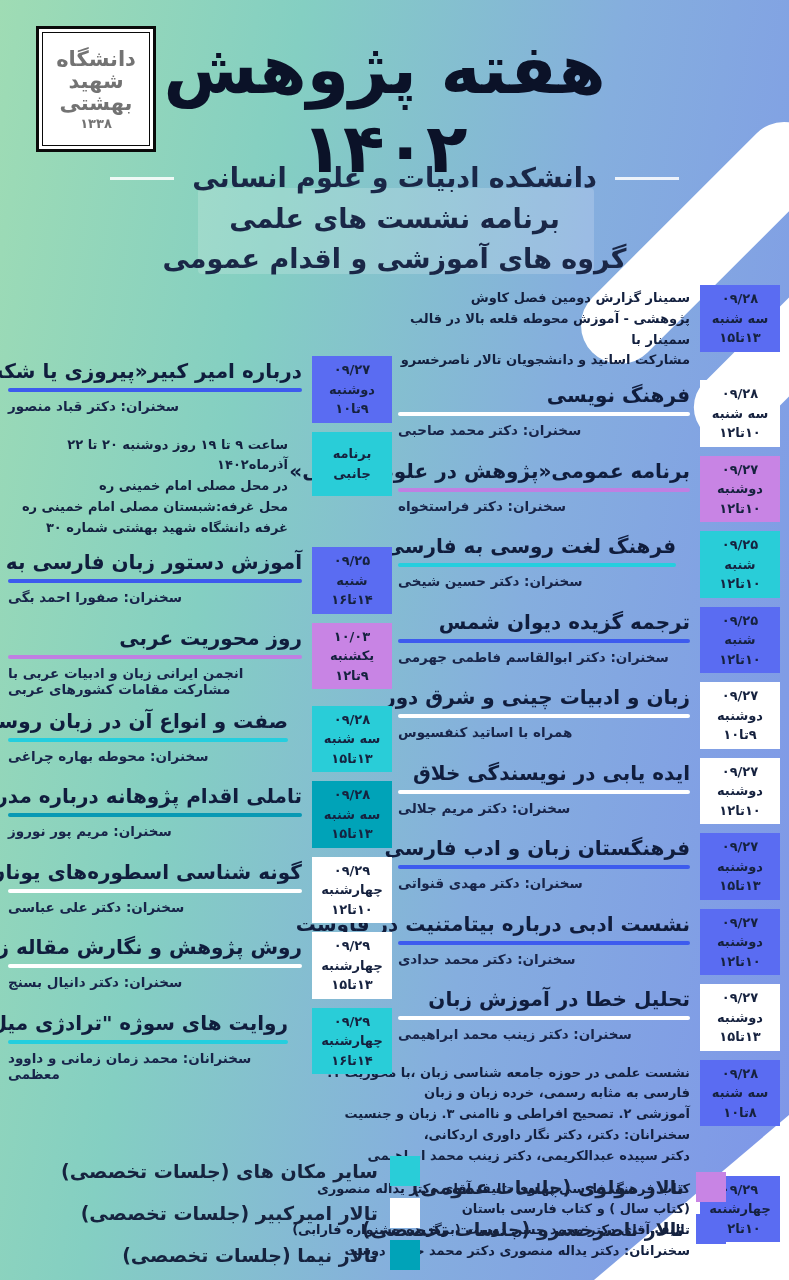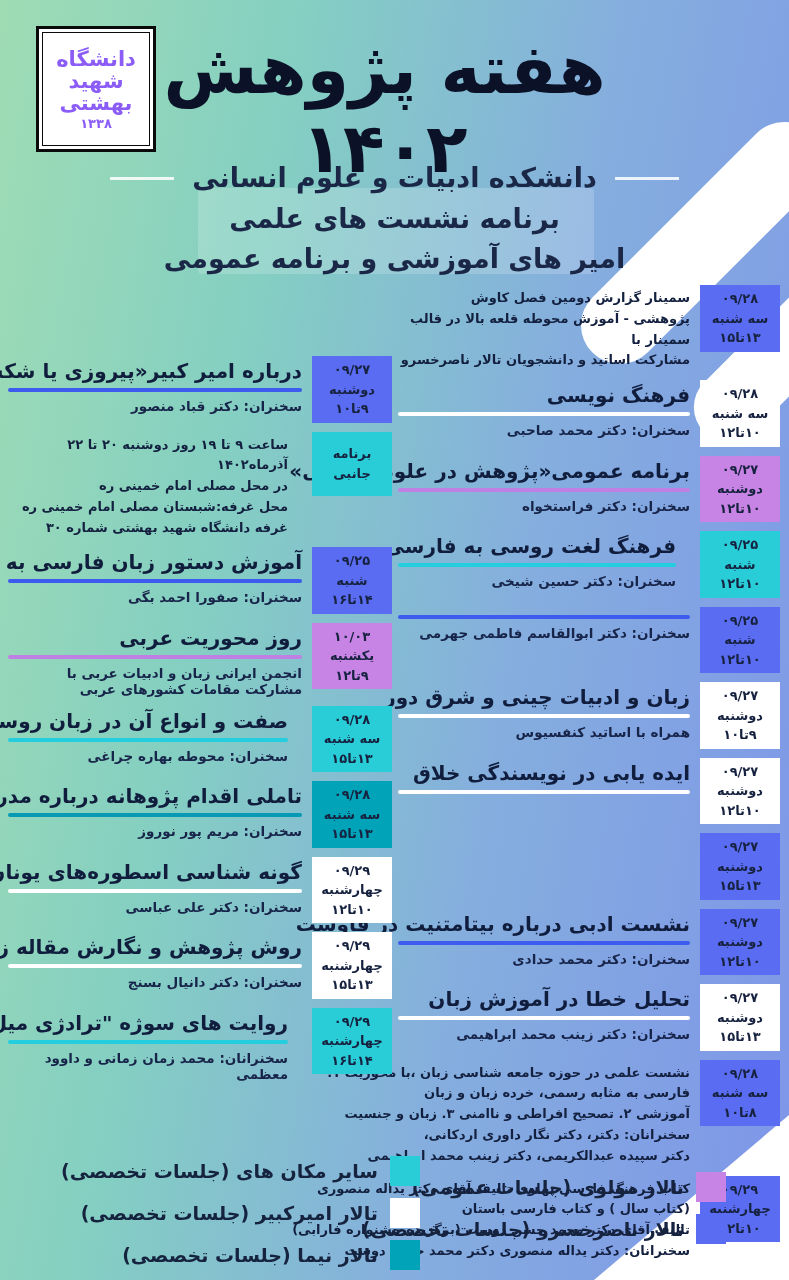--- a/index.html
+++ b/index.html
@@ -15,21 +15,21 @@
   .stripe.s2{width:70px;height:260px;right:-42px;top:210px;}
   .wedge{position:absolute;right:0;bottom:0;width:195px;height:165px;background:#ffffff;
          clip-path:polygon(100% 0,100% 100%,0 100%);}
   .subtitle-bg{position:absolute;left:198px;top:188px;width:396px;height:86px;
          background:rgba(255,255,255,0.18);border-radius:4px;}
 
   
   .logo{position:absolute;left:36px;top:26px;width:114px;height:120px;background:#fff;
         border:3px solid #0a0a0a;box-shadow:inset 0 0 0 3px #fff,inset 0 0 0 4px #0a0a0a;
         display:flex;flex-direction:column;align-items:center;justify-content:center;
-        color:#8b5cf6;text-align:left;line-height:1.05;}
+        color:#737373;text-align:left;line-height:1.05;}
   .logo .l{font-weight:800;font-size:21px;}
   .logo .y{font-size:13px;font-weight:700;margin-top:3px;letter-spacing:1px;}
 
   
   .main-title{position:absolute;top:30px;left:150px;right:170px;text-align:center;
         font-size:68px;font-weight:900;color:#0b1228;letter-spacing:-1px;}
   .subtitle{position:absolute;top:158px;left:60px;right:60px;text-align:center;
         color:#1a2747;font-size:27px;font-weight:600;line-height:1.5;}
   .sub-line1{display:flex;align-items:center;justify-content:center;gap:18px;}
   .dash{display:inline-block;width:64px;height:3px;background:rgba(255,255,255,0.85);flex:0 0 64px;}
@@ -49,21 +49,21 @@
   .bg-white{background:#ffffff;}
   .content{flex:1;min-width:0;padding-top:3px;}
   .title-line{font-size:20px;color:#101d3d;font-weight:600;white-space:nowrap;text-align:right;}
   .title-line.bold{font-weight:800;}
   .underline{height:4px;border-radius:2px;margin:5px 0 6px;width:100%;}
   .ul-blue{background:#3d5bee;}
   .ul-cyan{background:#25cede;}
   .ul-teal{background:#0899b4;}
   .ul-orchid{background:#c07fe2;}
   .ul-white{background:#ffffff;}
-  .speaker{font-size:13.5px;color:#18254a;font-weight:600;text-align:right;}
+  .speaker{font-size:13.5px;color:#18254a;font-weight:600;text-align:left;}
   .note-line{font-size:13px;font-weight:700;color:#13203f;line-height:1.6;text-align:right;}
   .entry.wide .content{margin-left:-118px;}
 
   
   .legend{position:absolute;}
   .legend-right{right:63px;top:1172px;}
   .legend-left{right:369px;top:1156px;}
   .legend-item{display:flex;align-items:center;gap:12px;margin-bottom:12px;}
   .swatch{width:30px;height:30px;flex:0 0 30px;}
   .sw-cyan{background:#29cdd8;}
@@ -92,21 +92,21 @@
 
   <div class="main-title">هفته پژوهش ۱۴۰۲</div>
 
   <div class="subtitle">
     <div class="sub-line1">
       <span class="dash"></span>
       <span>دانشکده ادبیات و علوم انسانی</span>
       <span class="dash"></span>
     </div>
     <div>برنامه نشست های علمی</div>
-    <div>امیر های آموزشی و برنامه عمومی</div>
+    <div>گروه های آموزشی و اقدام عمومی</div>
   </div>
 
   <div id="col-right" class="col col-right">
       <div class="entry">
         <div class="badge bg-blue">
           <div class="badge-line">۰۹/۲۸</div>
           <div class="badge-line">سه شنبه</div>
           <div class="badge-line">۱۳تا۱۵</div>
         </div>
         <div class="content">
@@ -151,20 +151,21 @@
           <div class="speaker">سخنران: دکتر حسین شیخی</div>
         </div>
       </div>
       <div class="entry">
         <div class="badge bg-blue">
           <div class="badge-line">۰۹/۲۵</div>
           <div class="badge-line">شنبه</div>
           <div class="badge-line">۱۰تا۱۲</div>
         </div>
         <div class="content">
+          <div class="title-line">ترجمه گزیده دیوان شمس</div>
           <div class="underline ul-blue"></div>
           <div class="speaker">سخنران: دکتر ابوالقاسم فاطمی جهرمی</div>
         </div>
       </div>
       <div class="entry">
         <div class="badge bg-white">
           <div class="badge-line">۰۹/۲۷</div>
           <div class="badge-line">دوشنبه</div>
           <div class="badge-line">۹تا۱۰</div>
         </div>
@@ -176,27 +177,33 @@
       </div>
       <div class="entry">
         <div class="badge bg-white">
           <div class="badge-line">۰۹/۲۷</div>
           <div class="badge-line">دوشنبه</div>
           <div class="badge-line">۱۰تا۱۲</div>
         </div>
         <div class="content">
           <div class="title-line">ایده یابی در نویسندگی خلاق</div>
           <div class="underline ul-white"></div>
-        </div>
-      </div>
-      <div class="entry">
-        <div class="badge bg-blue">
-          <div class="badge-line">۰۹/۲۷</div>
-          <div class="badge-line">دوشنبه</div>
-          <div class="badge-line">۱۳تا۱۵</div>
+          <div class="speaker">سخنران: دکتر مریم جلالی</div>
+        </div>
+      </div>
+      <div class="entry">
+        <div class="badge bg-blue">
+          <div class="badge-line">۰۹/۲۷</div>
+          <div class="badge-line">دوشنبه</div>
+          <div class="badge-line">۱۳تا۱۵</div>
+        </div>
+        <div class="content">
+          <div class="title-line">فرهنگستان زبان و ادب فارسی</div>
+          <div class="underline ul-blue"></div>
+          <div class="speaker">سخنران: دکتر مهدی قنواتی</div>
         </div>
       </div>
       <div class="entry">
         <div class="badge bg-blue">
           <div class="badge-line">۰۹/۲۷</div>
           <div class="badge-line">دوشنبه</div>
           <div class="badge-line">۱۰تا۱۲</div>
         </div>
         <div class="content">
           <div class="title-line">نشست ادبی درباره بیتامتنیت در فاوست</div>

